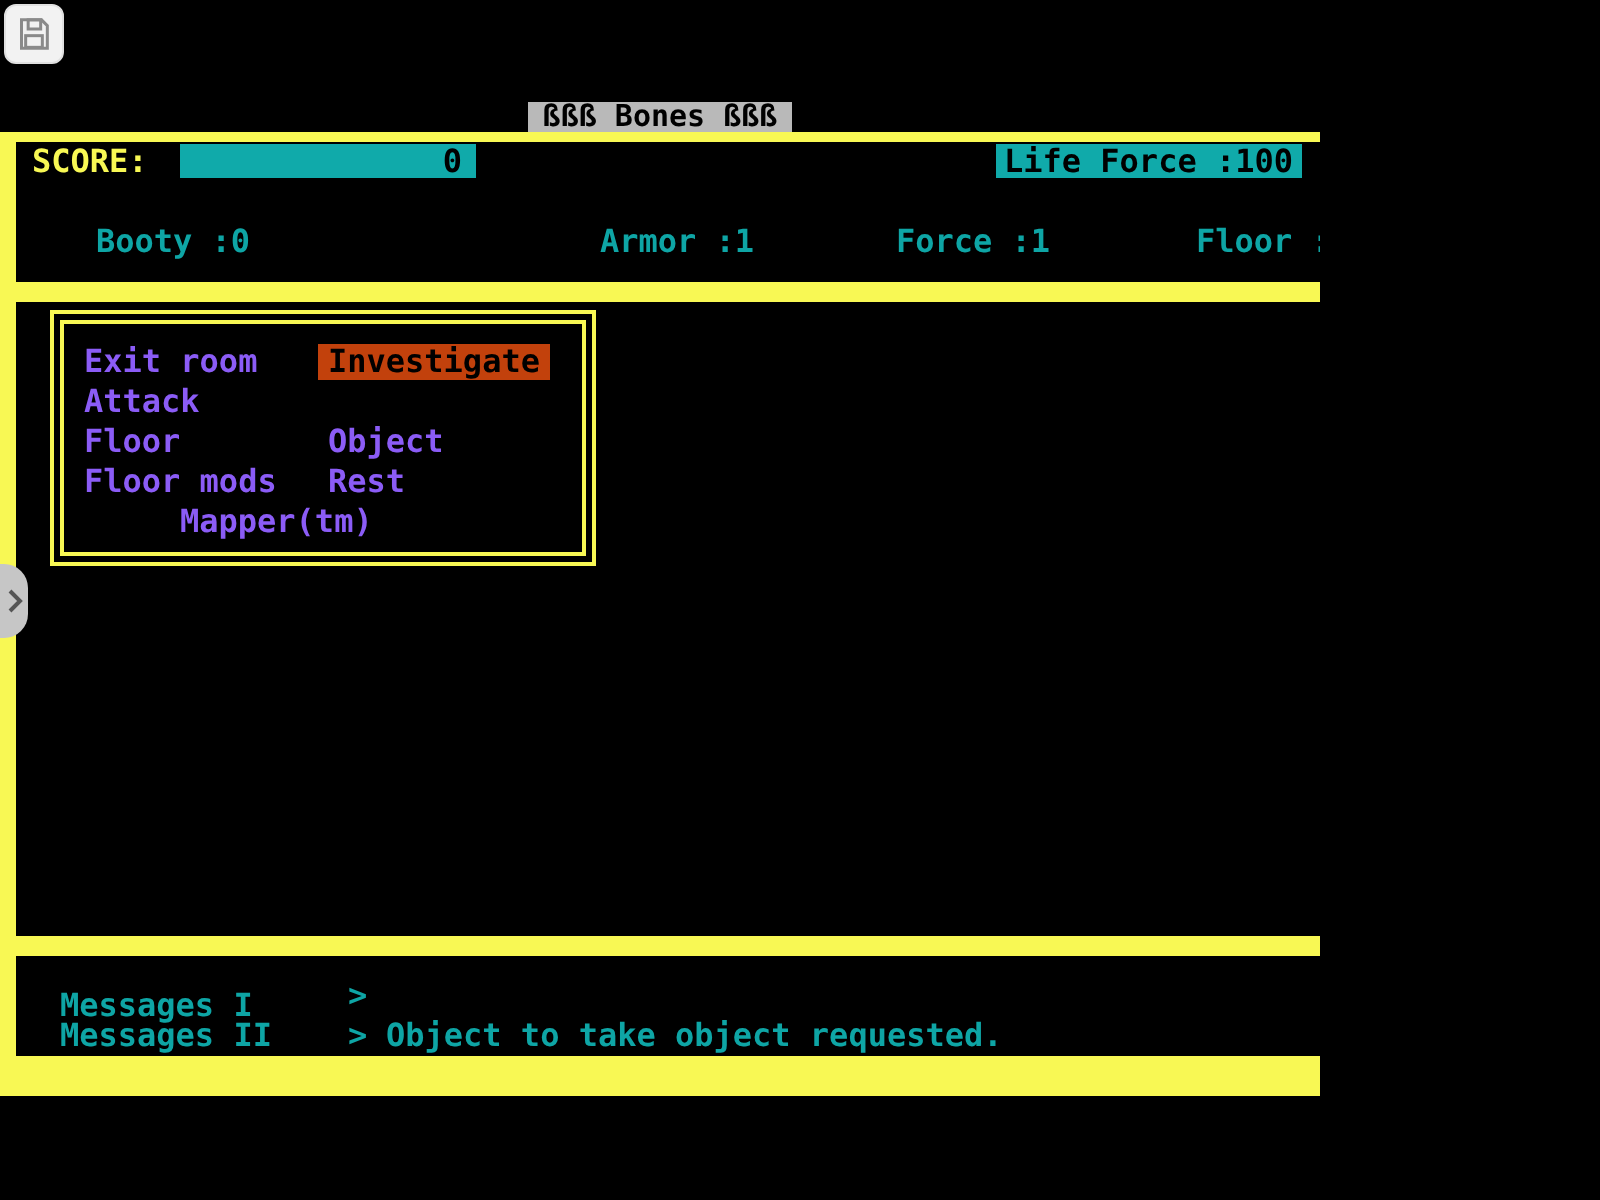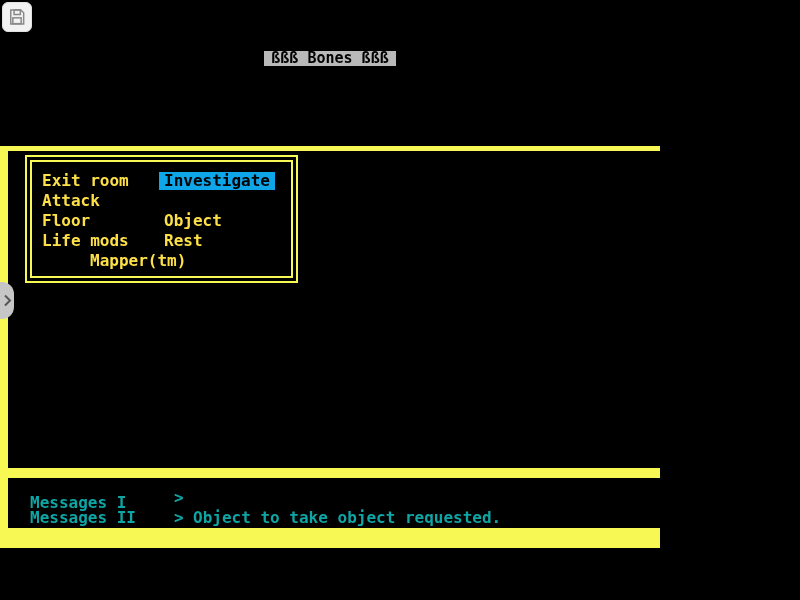--- a/index.html
+++ b/index.html
@@ -36,23 +36,23 @@
   .score-bar{position:absolute;left:82px;top:1px;width:148px;height:17px;background:#10aaaa;
              color:#000;font-size:16px;line-height:17px;text-align:right;padding-right:7px;
              box-sizing:border-box;}
   .life-force{position:absolute;left:490px;top:1px;height:17px;background:#10aaaa;color:#000;
               font-size:16px;line-height:17px;padding:0 4px;white-space:pre;}
 
   
   .menu-box{position:absolute;left:17px;top:4px;width:273px;height:128px;box-sizing:border-box;
             border:2px solid #f8f854;}
   .menu-box-frame{position:absolute;left:3px;right:3px;top:3px;bottom:3px;border:2px solid #f8f854;}
-  .menu-item{position:absolute;height:18px;line-height:18px;font-size:16px;color:#fde047;
+  .menu-item{position:absolute;height:18px;line-height:18px;font-size:16px;color:#8b5cf6;
              padding:0 5px;white-space:pre;cursor:pointer;}
-  .menu-item.selected{background:#0ea5e9;color:#000;}
+  .menu-item.selected{background:#c2410c;color:#000;}
   .mc1{left:10px;}
   .mc2{left:132px;}
   .r1{top:15px;}.r2{top:35px;}.r3{top:55px;}.r4{top:75px;}.r5{top:95px;margin-left:48px;}
 </style>
 </head>
 <body>
 
 <div class="screen">
 
   <button class="save-btn">
@@ -62,29 +62,42 @@
         <rect x="8.5" y="3.5" width="7.5" height="5.5"></rect>
         <rect x="7" y="13" width="10" height="7"></rect>
       </svg>
     </span>
   </button>
 
   <div class="titlebar">
     <span class="title">ßßß Bones ßßß</span>
   </div>
 
+  <div class="panel stats-panel">
+    <div class="inner stats-inner">
+      <span class="t yellow" style="left:8px;top:1px;">SCORE:</span>
+      <div class="score-bar">
+        <span>0</span>
+      </div>
+      <div class="life-force">Life Force :100</div>
+      <span class="t teal" style="left:40px;top:41px;">Booty :0</span>
+      <span class="t teal" style="left:292px;top:41px;">Armor :1</span>
+      <span class="t teal" style="left:440px;top:41px;">Force :1</span>
+      <span class="t teal" style="left:590px;top:41px;">Floor :1</span>
+    </div>
+  </div>
 
   <div class="panel main-panel">
     <div class="inner main-inner">
       <div class="menu-box">
         <div class="menu-box-frame"></div>
         <div class="menu-item mc1 r1">Exit room</div>
         <div class="menu-item mc1 r2">Attack</div>
         <div class="menu-item mc1 r3">Floor</div>
-        <div class="menu-item mc1 r4">Life mods</div>
+        <div class="menu-item mc1 r4">Floor mods</div>
         <div class="menu-item mc1 r5">Mapper(tm)</div>
         <div class="menu-item mc2 r1 selected">Investigate</div>
         <div class="menu-item mc2 r3">Object</div>
         <div class="menu-item mc2 r4">Rest</div>
       </div>
     </div>
   </div>
 
   <div class="panel messages-panel">
     <div class="inner messages-inner">

